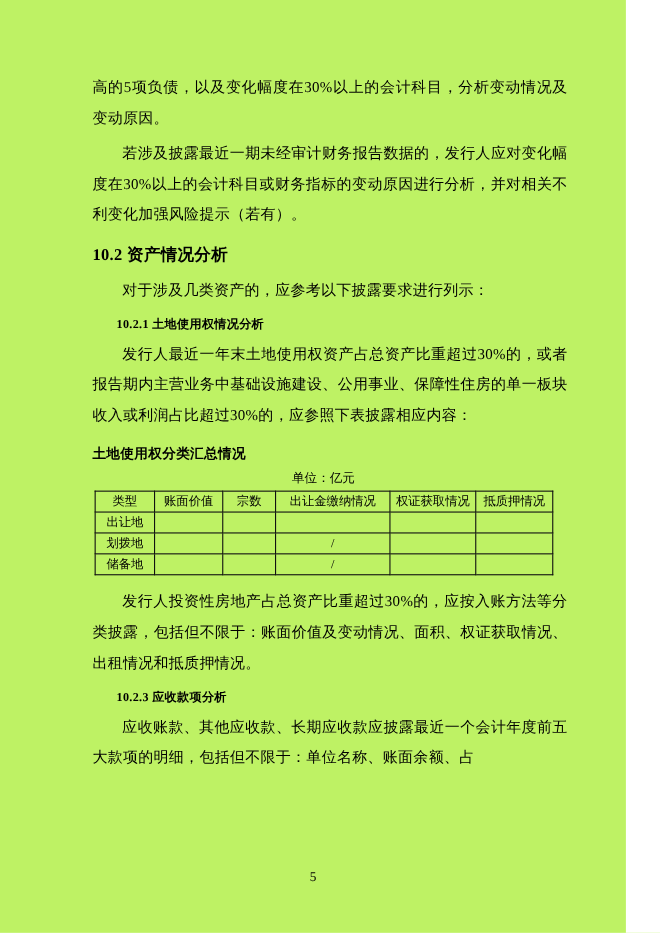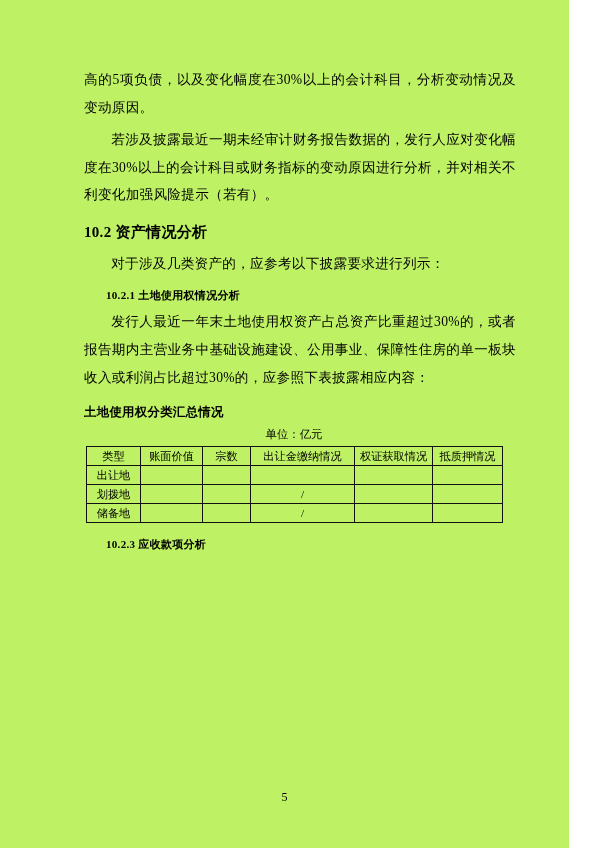--- a/index.html
+++ b/index.html
@@ -160,20 +160,22 @@
           <td class="col1"></td>
           <td class="col2"></td>
           <td class="col3 center">/</td>
           <td class="col4"></td>
           <td class="col5"></td>
         </tr>
       </tbody>
     </table>
 
 
+    <p class="indent">发行人投资性房地产占总资产比重超过30%的，应按入账方法等分类披露，包括但不限于：账面价值及变动情况、面积、权证获取情况、出租情况和抵质押情况。</p>
 
     <p class="sub-heading">10.2.3  应收款项分析</p>
 
+    <p class="indent">应收账款、其他应收款、长期应收款应披露最近一个会计年度前五大款项的明细，包括但不限于：单位名称、账面余额、占</p>
 
   </div>
 
   <div class="page-number">5</div>
 </div>
 
 </body></html>

